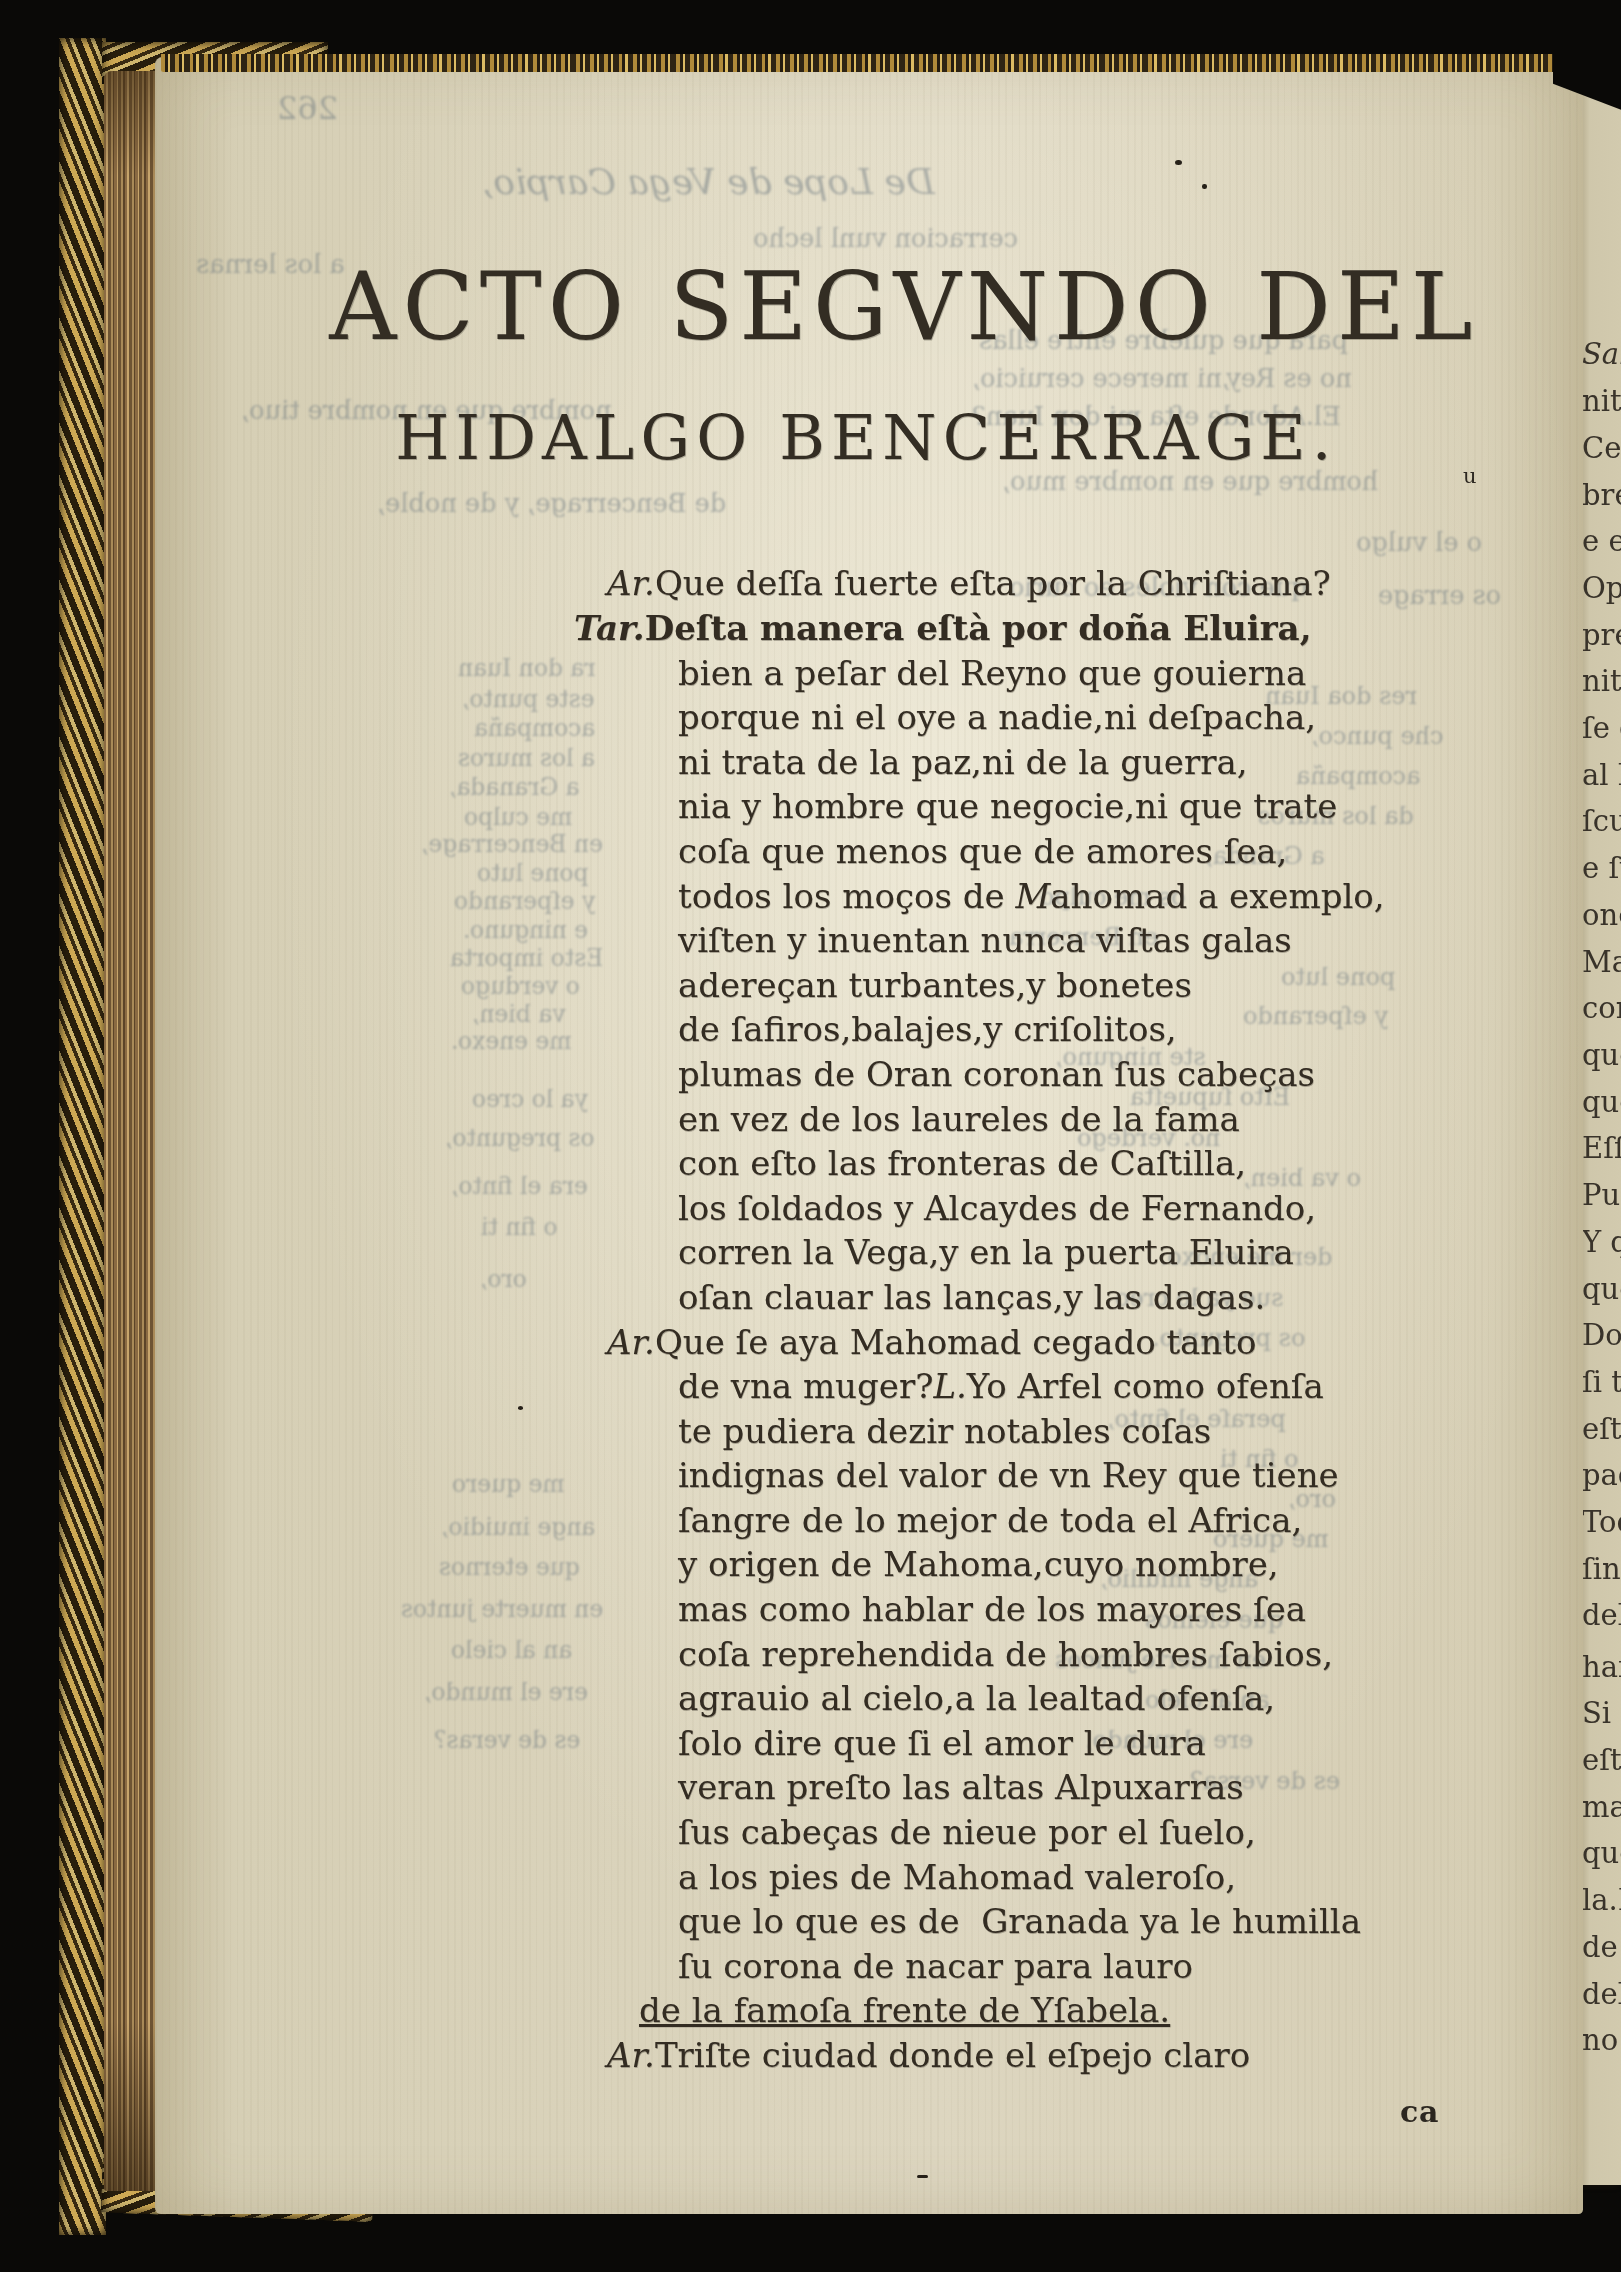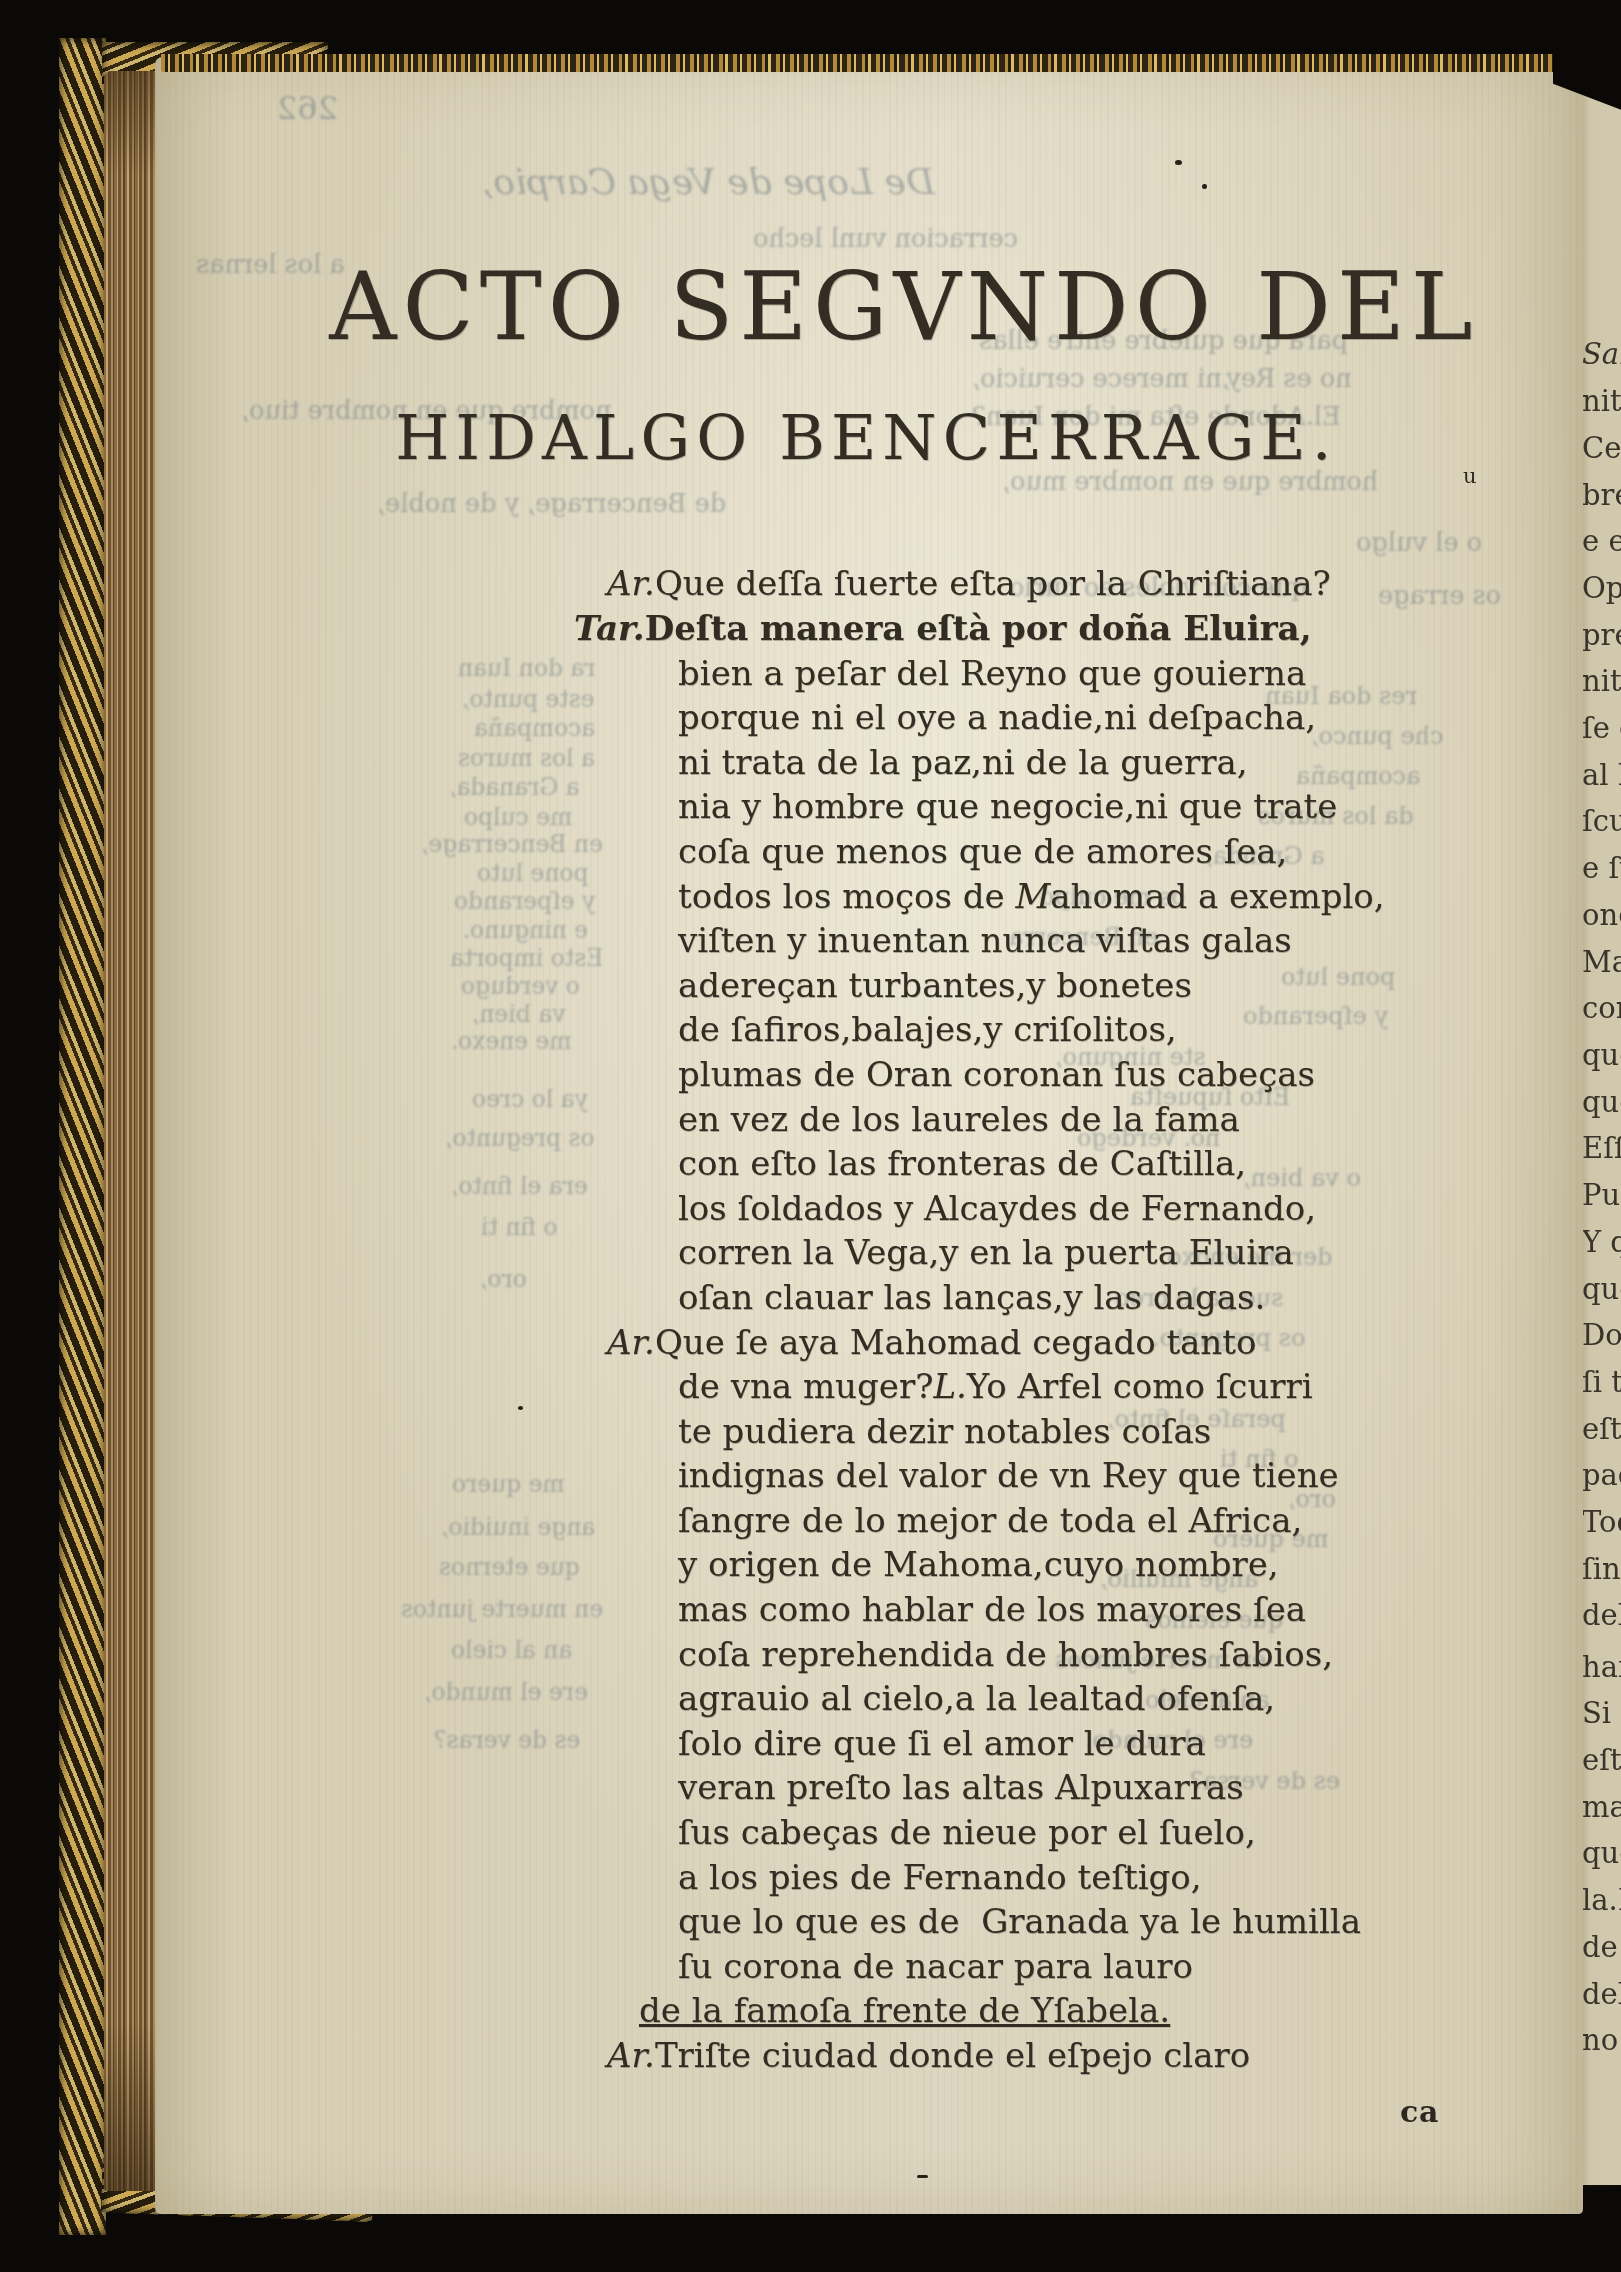--- a/index.html
+++ b/index.html
@@ -195,32 +195,32 @@
       <div class="line" style="top: 920px; left: 678px;"><span class="ro">viſten y inuentan nunca viſtas galas</span></div>
       <div class="line" style="top: 965px; left: 678px;"><span class="ro">adereçan turbantes,y bonetes</span></div>
       <div class="line" style="top: 1009px; left: 678px;"><span class="ro">de ſafiros,balajes,y criſolitos,</span></div>
       <div class="line" style="top: 1054px; left: 678px;"><span class="ro">plumas de Oran coronan ſus cabeças</span></div>
       <div class="line" style="top: 1099px; left: 678px;"><span class="ro">en vez de los laureles de la fama</span></div>
       <div class="line" style="top: 1143px; left: 678px;"><span class="ro">con eſto las fronteras de Caſtilla,</span></div>
       <div class="line" style="top: 1188px; left: 678px;"><span class="ro">los ſoldados y Alcaydes de Fernando,</span></div>
       <div class="line" style="top: 1232px; left: 678px;"><span class="ro">corren la Vega,y en la puerta Eluira</span></div>
       <div class="line" style="top: 1277px; left: 678px;"><span class="ro">oſan clauar las lanças,y las dagas.</span></div>
       <div class="line" style="top: 1322px; left: 607px; text-align: center;"><span class="it">Ar.</span><span class="ro">Que ſe aya Mahomad cegado tanto</span></div>
-      <div class="line" style="top: 1366px; left: 678px;"><span class="ro">de vna muger?</span><span class="it">L.</span><span class="ro">Yo Arfel como ſcurri</span></div>
+      <div class="line" style="top: 1366px; left: 678px;"><span class="ro">de vna muger?</span><span class="it">L.</span><span class="ro">Yo Arfel como ofenſa</span></div>
       <div class="line" style="top: 1411px; left: 678px;"><span class="ro">te pudiera dezir notables coſas</span></div>
       <div class="line" style="top: 1455px; left: 678px;"><span class="ro">indignas del valor de vn Rey que tiene</span></div>
       <div class="line" style="top: 1500px; left: 678px;"><span class="ro">ſangre de lo mejor de toda el Africa,</span></div>
       <div class="line" style="top: 1544px; left: 678px;"><span class="ro">y origen de Mahoma,cuyo nombre,</span></div>
       <div class="line" style="top: 1589px; left: 678px;"><span class="ro">mas como hablar de los mayores ſea</span></div>
       <div class="line" style="top: 1634px; left: 678px;"><span class="ro">coſa reprehendida de hombres ſabios,</span></div>
       <div class="line" style="top: 1678px; left: 678px;"><span class="ro">agrauio al cielo,a la lealtad ofenſa,</span></div>
       <div class="line" style="top: 1723px; left: 678px;"><span class="ro">ſolo dire que ſi el amor le dura</span></div>
       <div class="line" style="top: 1767px; left: 678px;"><span class="ro">veran preſto las altas Alpuxarras</span></div>
       <div class="line" style="top: 1812px; left: 678px;"><span class="ro">ſus cabeças de nieue por el ſuelo,</span></div>
-      <div class="line" style="top: 1857px; left: 678px;"><span class="ro">a los pies de Fernando teſtigo,</span></div>
+      <div class="line" style="top: 1857px; left: 678px;"><span class="ro">a los pies de Mahomad valeroſo,</span></div>
       <div class="line" style="top: 1901px; left: 678px;"><span class="ro">que lo que es de  Granada ya le humilla</span></div>
       <div class="line" style="top: 1946px; left: 678px;"><span class="ro">ſu corona de nacar para lauro</span></div>
       <div class="line" style="top: 1990px; left: 639px; text-decoration: underline;"><span class="ro">de la famoſa frente de Yſabela.</span></div>
       <div class="line" style="top: 2035px; left: 607px;"><span class="it">Ar.</span><span class="ro">Triſte ciudad donde el eſpejo claro</span></div>
     </div>
   <div class="catchword" style="left:1400px;top:2094px;">ca</div>
 
   <div class="speck" style="left:1175px;top:160px;width:6.8px;height:5.3px;"></div>
   <div class="speck" style="left:1202px;top:184px;width:4.5px;height:4.5px;"></div>
   <div class="speck" style="left:518px;top:1406px;width:5.3px;height:3.8px;"></div>

